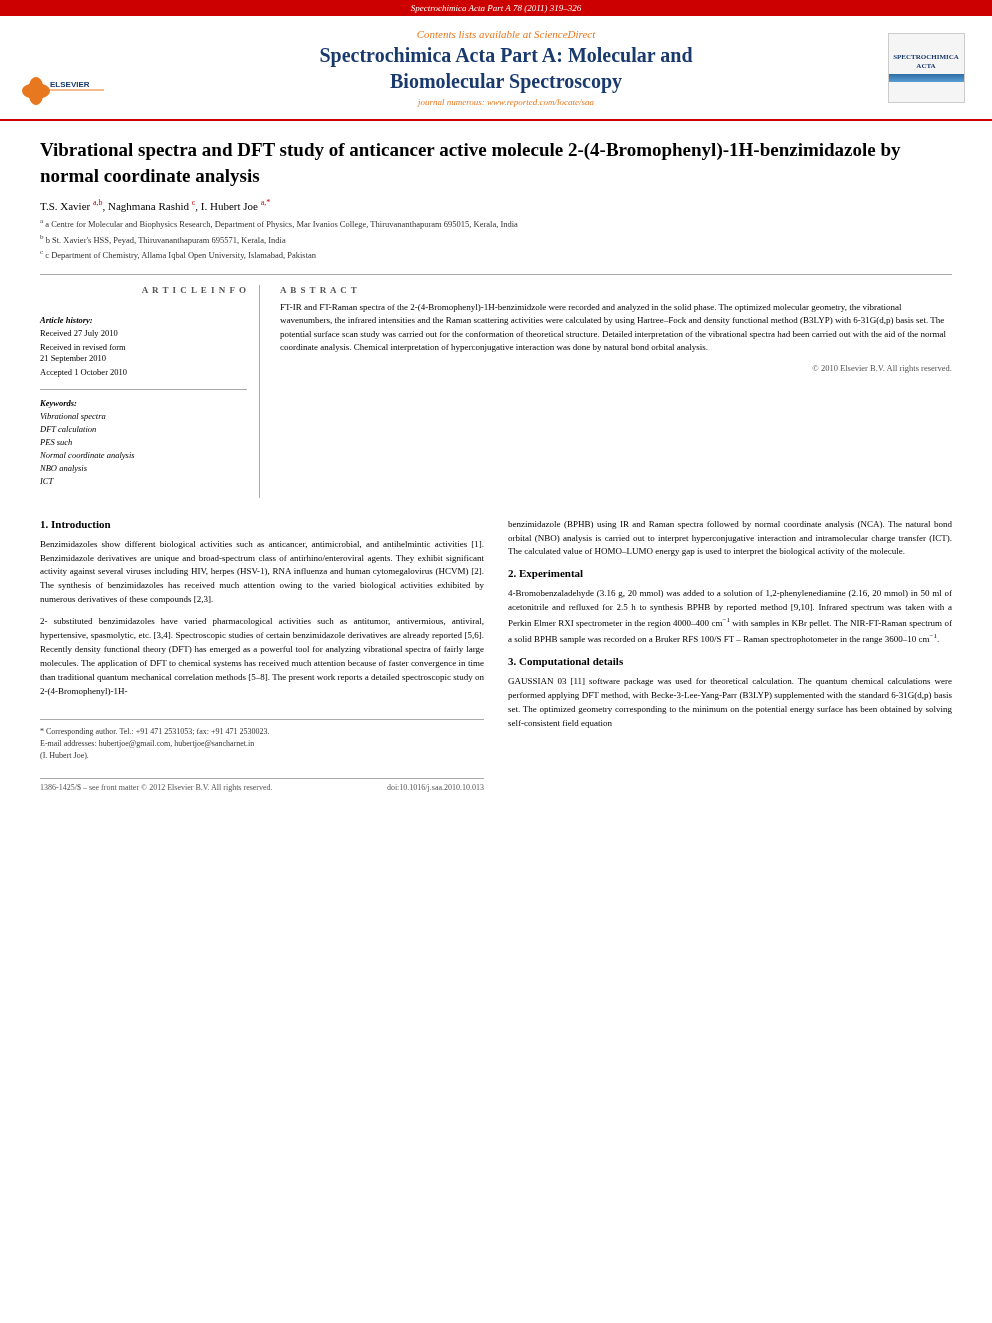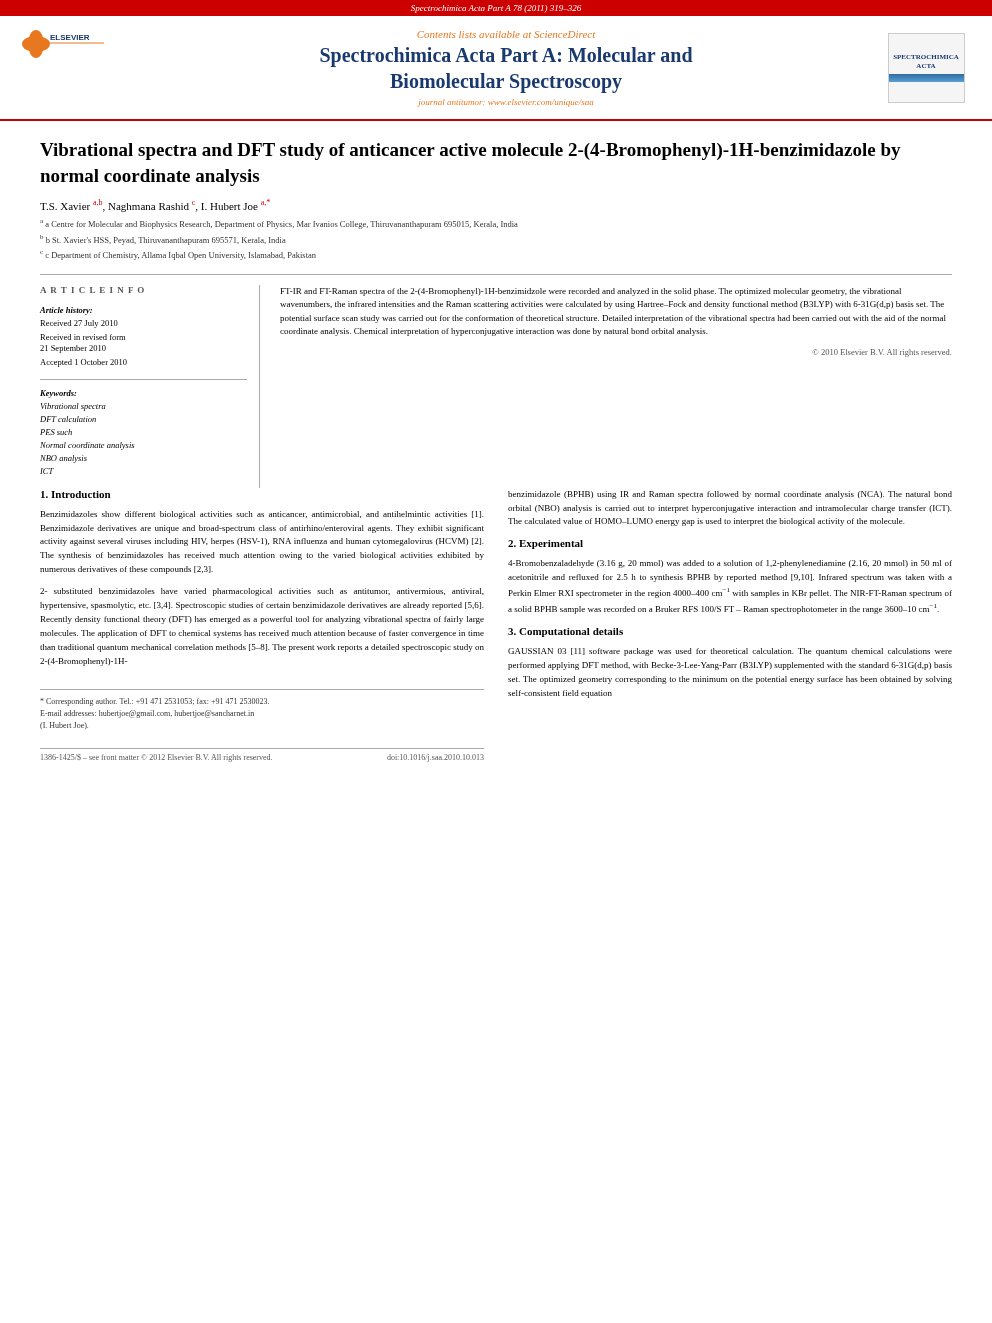--- a/index.html
+++ b/index.html
@@ -25,21 +25,21 @@
     
     .header {
       border-bottom: 2px solid #c00;
       display: flex;
       align-items: stretch;
       padding: 8px 16px;
     }
     .header-left {
       width: 120px;
       display: flex;
-      align-items: flex-start;
+      align-items: flex-end;
     }
     .elsevier-logo {
       width: 90px;
       height: 40px;
     }
     .header-center {
       flex: 1;
       text-align: center;
       padding: 4px 10px;
     }
@@ -156,21 +156,22 @@
       flex-shrink: 0;
       border-right: 1px solid #aaa;
       padding-right: 12px;
     }
     .info-section-title {
       font-size: 9px;
       font-weight: bold;
       letter-spacing: 1px;
       text-transform: uppercase;
       color: #555;
-      margin-bottom: 10px;
+      margin-bottom: 20px;
+      text-align: right;
     }
     .info-subsection {
       font-size: 8.5px;
       margin-bottom: 10px;
     }
     .info-subsection-label {
       font-style: italic;
       font-weight: bold;
       margin-bottom: 3px;
       font-size: 8.5px;
@@ -206,20 +207,21 @@
       font-size: 8.5px;
       color: #555;
       margin-top: 8px;
       text-align: right;
     }
 
     
     .main-columns {
       display: flex;
       gap: 24px;
+      margin-top: 20px;
     }
     .col-left {
       flex: 1;
     }
     .col-right {
       flex: 1;
     }
 
     .section-heading {
       font-size: 11px;
@@ -284,22 +286,22 @@
   </div>
   <div class="header-center">
     <p class="sciencedirect-link">
       <span>Contents lists available at</span>
       <span style="color:#e87820;font-style:italic">ScienceDirect</span>
     </p>
     <div class="journal-title">
       Spectrochimica Acta Part A: Molecular and<br>Biomolecular Spectroscopy
     </div>
     <p class="journal-homepage">
-      <span>journal antitumor:</span>
-      <span style="color:#e87820;font-style:italic">www.elsevier.com/unique/saa</span>
+      <span>journal numerous:</span>
+      <span style="color:#e87820;font-style:italic">www.reported.com/locate/saa</span>
     </p>
   </div>
   <div class="header-right">
     <div class="journal-logo-box">
       <div class="journal-logo-text">SPECTROCHIMICA<br>ACTA</div>
       <div class="journal-logo-stripe"></div>
     </div>
   </div>
 </div>
 
@@ -338,20 +340,21 @@
         <p>Vibrational spectra</p>
         <p>DFT calculation</p>
         <p>PES such</p>
         <p>Normal coordinate analysis</p>
         <p>NBO analysis</p>
         <p>ICT</p>
       </div>
     </div>
 
     <div class="abstract-col">
+      <div class="abstract-title">A B S T R A C T</div>
       <div class="abstract-text">FT-IR and FT-Raman spectra of the 2-(4-Bromophenyl)-1H-benzimidzole were recorded and analyzed in the solid phase. The optimized molecular geometry, the vibrational wavenumbers, the infrared intensities and the Raman scattering activities were calculated by using Hartree–Fock and density functional method (B3LYP) with 6-31G(d,p) basis set. The potential surface scan study was carried out for the conformation of theoretical structure. Detailed interpretation of the vibrational spectra had been carried out with the aid of the normal coordinate analysis. Chemical interpretation of hyperconjugative interaction was done by natural bond orbital analysis.</div>
       <div class="copyright-line">© 2010 Elsevier B.V. All rights reserved.</div>
     </div>
 
   </div>
 
   <div class="main-columns">
 
     <div class="col-left">
 

